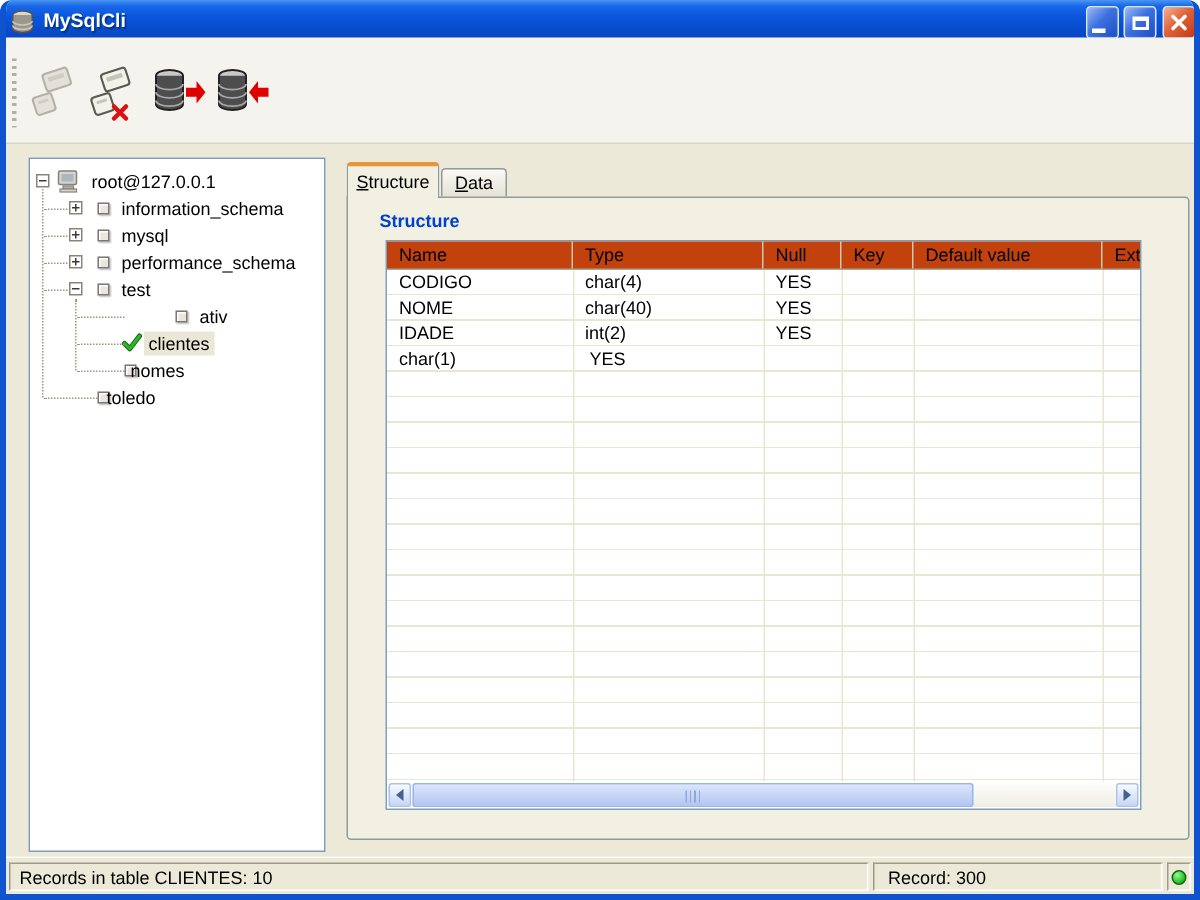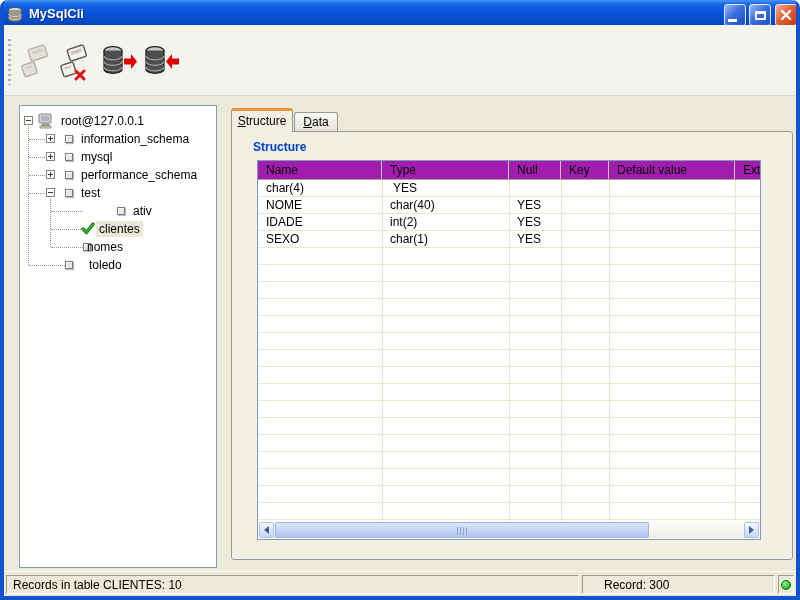--- a/index.html
+++ b/index.html
@@ -85,21 +85,21 @@
   }
   #groupbox-title {
     position:absolute; left:245px; top:140px; background:#f2f0e3; padding:0 4px;
     font-size:12px; font-weight:bold; color:#0042cc; z-index:4;
   }
   
   #stable {
     position:absolute; left:253px; top:160px; width:504px; height:380px;
     background:#fff; border:1px solid #7f9db9; z-index:4;
   }
-  #thead { display:flex; height:19px; background:#a21caf; border-bottom:1px solid #a9a694; }
+  #thead { display:flex; height:19px; background:#c2410c; border-bottom:1px solid #a9a694; }
   .hcell {
     font-size:12px; color:#000; padding:2px 0 0 8px; border-right:1px solid #cac7b2;
     overflow:hidden; white-space:nowrap;
   }
   .c0{width:124px;} .c1{width:127px;} .c2{width:52px;} .c3{width:48px;} .c4{width:126px;} .c5{flex:1; border-right:none;}
   #tbody {
     position:relative; height:341px;
     background:repeating-linear-gradient(180deg,#ffffff 0 16px,#e9e6d2 16px 17px);
   }
   .vline { position:absolute; top:0; bottom:0; width:1px; background:#e9e6d2; }
@@ -130,21 +130,21 @@
   #statusbar {
     position:absolute; left:0; top:571px; width:792px; height:25px;
     background:#ece9d8; border-top:1px solid #fbfaf4;
   }
   .spanel {
     position:absolute; top:3px; bottom:2px;
     border:1px solid; border-color:#9e9b8a #ffffff #ffffff #9e9b8a;
     font-size:12px; color:#000; display:flex; align-items:center;
   }
   #sp-left { left:2px; width:573px; padding-left:6px; }
-  #sp-mid { left:578px; width:193px; padding-left:21px; }
+  #sp-mid { left:578px; width:193px; padding-left:9px; }
   #sp-led { left:774px; width:16px; justify-content:center; }
   #led {
     width:10px; height:10px; border-radius:50%;
     background:radial-gradient(circle at 35% 30%, #9bf59b, #2ec52e 60%, #0f8a0f);
     border:1px solid #0a6a0a;
   }
 </style>
 </head>
 <body>
 
@@ -289,21 +289,21 @@
       <span class="tlabel sel" style="left:76px;">clientes</span>
     </div>
 
     <div class="titem" style="top:132px;">
       <div class="nicon sq" style="left:63px;"></div>
       <span class="tlabel" style="left:64px;">nomes</span>
     </div>
 
     <div class="titem" style="top:150px;">
       <div class="nicon sq" style="left:45px;"></div>
-      <span class="tlabel" style="left:66px;">toledo</span>
+      <span class="tlabel" style="left:48px;">toledo</span>
     </div>
   </div>
 
   <div id="tab-structure" class="tab">
     <span><u>S</u>tructure</span>
   </div>
   <div id="tab-data" class="tab">
     <span><u>D</u>ata</span>
   </div>
   <div id="tab-page"></div>
@@ -321,20 +321,21 @@
       <div class="hcell c5">Ext</div>
     </div>
     <div id="tbody">
       <div class="vline" style="left:124px;"></div>
       <div class="vline" style="left:251px;"></div>
       <div class="vline" style="left:303px;"></div>
       <div class="vline" style="left:351px;"></div>
       <div class="vline" style="left:477px;"></div>
 
       <div class="trow">
+        <div class="dcell c0">CODIGO</div>
         <div class="dcell c1">char(4)</div>
         <div class="dcell c2">YES</div>
         <div class="dcell c3"></div>
         <div class="dcell c4"></div>
         <div class="dcell c5"></div>
       </div>
       <div class="trow">
         <div class="dcell c0">NOME</div>
         <div class="dcell c1">char(40)</div>
         <div class="dcell c2">YES</div>
@@ -344,21 +345,20 @@
       </div>
       <div class="trow">
         <div class="dcell c0">IDADE</div>
         <div class="dcell c1">int(2)</div>
         <div class="dcell c2">YES</div>
         <div class="dcell c3"></div>
         <div class="dcell c4"></div>
         <div class="dcell c5"></div>
       </div>
       <div class="trow">
-        <div class="dcell c0">SEXO</div>
         <div class="dcell c1">char(1)</div>
         <div class="dcell c2">YES</div>
         <div class="dcell c3"></div>
         <div class="dcell c4"></div>
         <div class="dcell c5"></div>
       </div>
     </div>
 
     <div id="hscroll">
       <div id="sb-left" class="sbtn">

